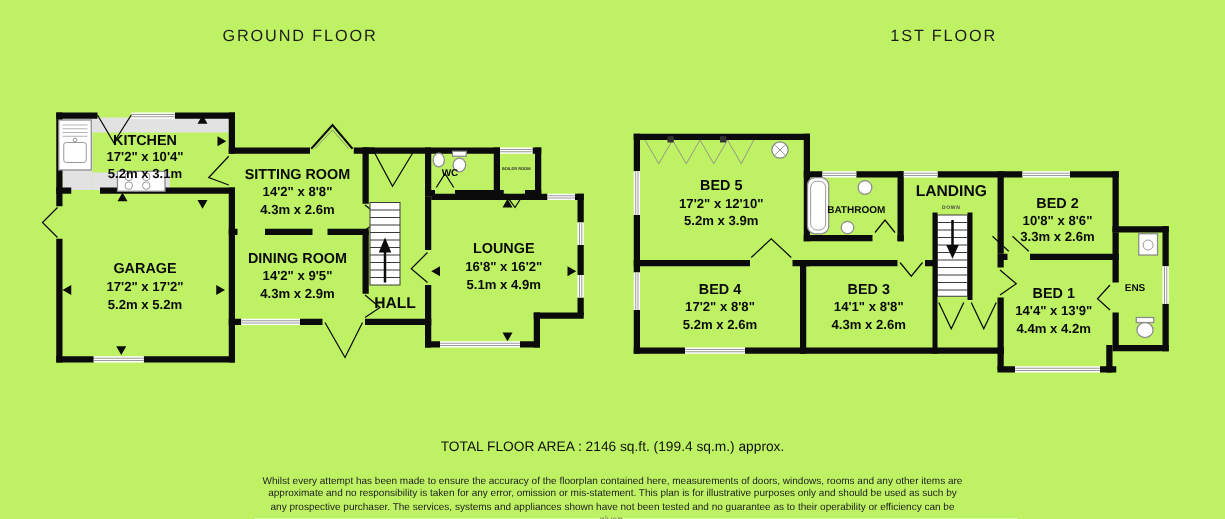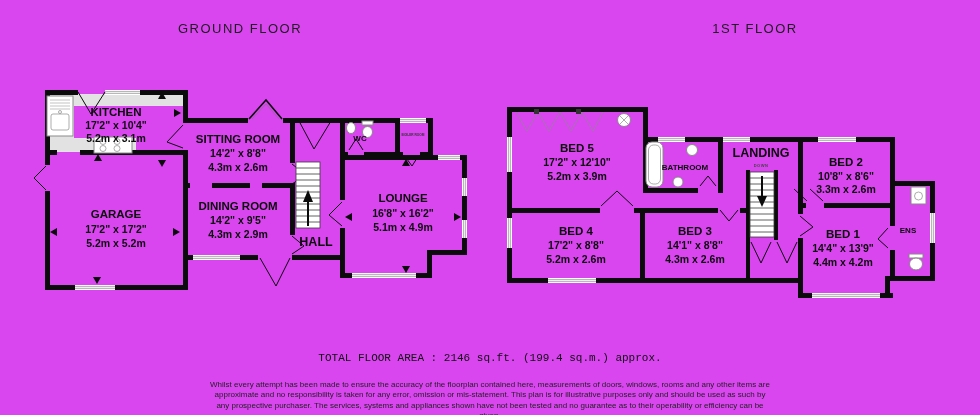--- a/index.html
+++ b/index.html
@@ -1,16 +1,16 @@
 <!DOCTYPE html>
 <html><head>
 <meta charset="utf-8">
 <style>
   html,body{margin:0;padding:0;background:#fff;}
-  .canvas{position:relative;width:980px;height:415px;background:#d946ef;overflow:hidden;
+  .canvas{position:relative;width:980px;height:415px;background:#bef264;overflow:hidden;
           font-family:"Liberation Sans",sans-serif;}
   svg{position:absolute;left:0;top:0;}
   svg text{font-family:"Liberation Sans",sans-serif;}
   .ftitle{font-size:13px;fill:#1c1c1c;letter-spacing:1.5px;text-anchor:middle;}
   .rname{font-weight:bold;font-size:11.5px;fill:#0a0a0a;text-anchor:middle;}
   .rdim{font-weight:bold;font-size:10.5px;fill:#0a0a0a;text-anchor:middle;}
   .rbig{font-weight:bold;font-size:12.5px;fill:#0a0a0a;text-anchor:middle;}
   .rsmall{font-weight:bold;font-size:8px;fill:#0a0a0a;text-anchor:middle;}
   .rtiny{font-weight:bold;font-size:3.2px;fill:#333;text-anchor:middle;}
   .rdown{font-weight:bold;font-size:4px;fill:#444;text-anchor:middle;letter-spacing:.5px;}
@@ -18,21 +18,21 @@
   .door{stroke:#0b0b0b;stroke-width:1;fill:none;}
   .doorthin{stroke:#777;stroke-width:.6;fill:none;}
   .winline{stroke:#9a9a9a;stroke-width:.8;}
   .fix{stroke:#8a8a8a;stroke-width:1;fill:#ffffff;}
   .fixd{stroke:#8a8a8a;stroke-width:.7;fill:none;}
   .stair{stroke:#3a3a3a;stroke-width:.8;fill:#fff;}
   .arrowln{stroke:#0b0b0b;stroke-width:2;}
   .tri{fill:#0b0b0b;}
   .counter{fill:#e2e2e2;}
   .footer{position:absolute;left:0;top:352px;width:980px;text-align:center;color:#111;}
-  .footer .area{font-size:11px;color:#0f0f0f;margin-bottom:4px;font-family:Liberation Mono, monospace;}
+  .footer .area{font-size:11px;color:#0f0f0f;margin-bottom:4px;}
   .footer .disc{font-size:8px;color:#222;width:560px;margin:16px auto;line-height:1.3;}
   .footer .credit{font-size:8px;color:#222;margin-top:1px;}
 </style>
 </head>
 <body>
 
 <div class="canvas">
 <svg width="980" height="348" viewBox="0 0 980 348">
 
   <text class="ftitle" x="240" y="33">GROUND FLOOR</text>

